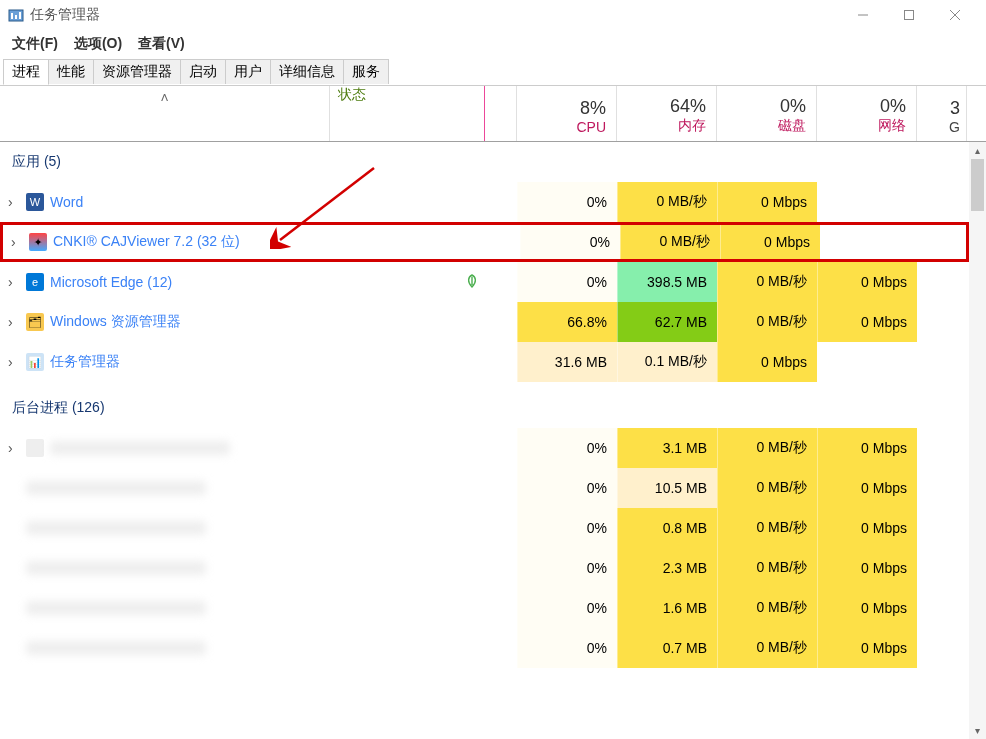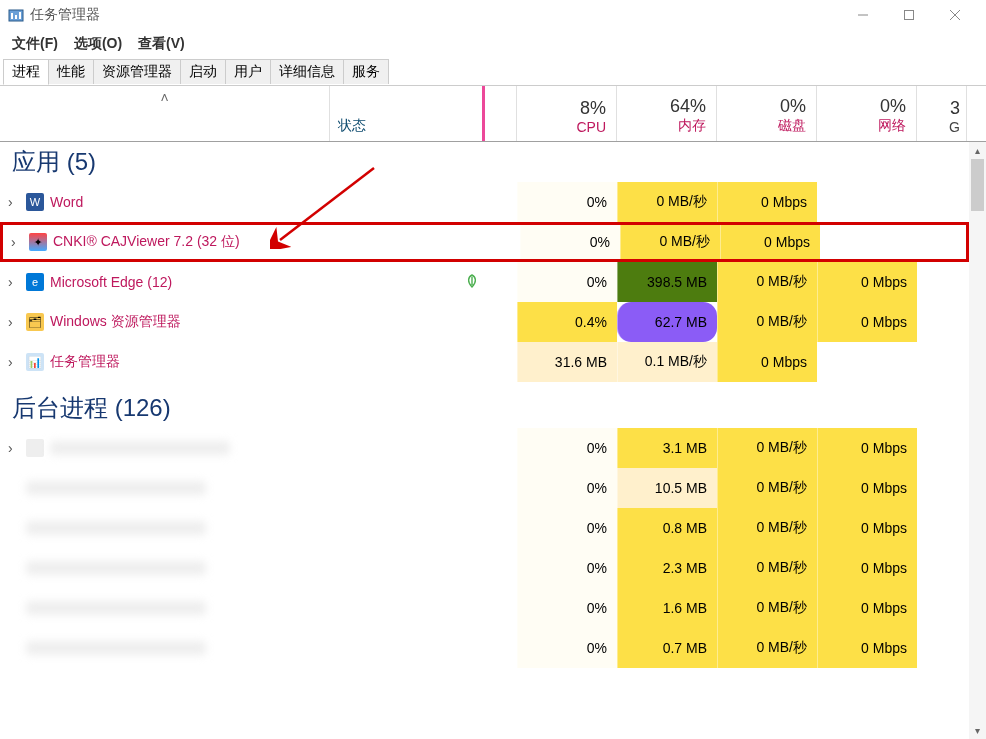--- a/index.html
+++ b/index.html
@@ -85,23 +85,23 @@
   justify-content: flex-end;
   padding: 0 8px 6px 8px;
   color: #444;
 }
 .header-row .name-col .sort-caret {
   position: absolute; top: 4px; left: 50%; transform: translateX(-50%);
   color: #666;
 }
 .header-row .status-col {
   flex: 0 0 155px;
-  border-right: 3px solid #ec4899;
-  display: flex; flex-direction: column; justify-content: flex-end;
-  padding: 0 8px 6px 8px; color: #0c4a6e;
+  border-right: 1px solid #ec4899;
+  display: flex; flex-direction: column; justify-content: flex-start;
+  padding: 0 8px 6px 8px; color: #4d7c0f;
 }
 .header-row .pad-col {
   flex: 0 0 32px;
   border-right: 1px solid #e0e0e0;
 }
 .header-row .metric-col {
   flex: 0 0 100px;
   border-right: 1px solid #e0e0e0;
   display: flex; flex-direction: column; align-items: flex-end; justify-content: flex-end;
   padding: 4px 10px 6px 4px;
@@ -143,21 +143,21 @@
 .scroll-down { bottom: 0; }
 .scroll-thumb {
   position: absolute; left: 2px; right: 2px; top: 17px; height: 52px;
   background: #ccc;
 }
 .rows { position: absolute; left: 0; right: 17px; top: 0; }
 .section-header {
   height: 40px;
   display: flex; align-items: center;
   padding-left: 12px;
-  font-size: 24px;
+  font-size: 14px;
   color: #173870;
 }
 .row {
   height: 40px;
   display: flex;
   align-items: stretch;
 }
 .row .name-cell {
   flex: 0 0 330px;
   display: flex; align-items: center;
@@ -166,21 +166,21 @@
 }
 .row .chev {
   color: #555; width: 12px; display: inline-block;
 }
 .row .app-icon {
   width: 18px; height: 18px; display: inline-flex;
   align-items: center; justify-content: center;
   border-radius: 2px;
   font-size: 11px;
 }
-.row .app-name { color: #be185d; }
+.row .app-name { color: #3b82f6; }
 .row .status-cell { flex: 0 0 155px; display: flex; align-items: center; justify-content: flex-end; padding-right: 6px; }
 .row .pad-cell { flex: 0 0 32px; }
 .row .metric-cell {
   flex: 0 0 100px;
   display: flex; align-items: center; justify-content: flex-end;
   padding-right: 10px;
   border-left: 1px solid rgba(255,255,255,0.4);
 }
 .row .extra-cell { flex: 1; }
 .leaf-icon { color: #4caf50; }
@@ -194,22 +194,22 @@
   border: 3px solid #d20000;
 }
 .arrow-annotation {
   position: absolute;
   pointer-events: none;
 }
 
 .h0 { background: #fffdf4; }
 .h1 { background: #fde047; }
 .h2 { background: #fff0cc; }
-.h3 { background: #8b5cf6; border-radius: 14px; }
-.h5 { background: #4d7c0f; }
+.h3 { background: #84cc16; }
+.h5 { background: #86efac; }
 </style>
 </head>
 <body>
 
 <div class="titlebar">
   <span class="icon-box">
     <svg width="16" height="16" viewBox="0 0 16 16">
       <rect x="1" y="3" width="14" height="11" fill="#6aa0d8" stroke="#2a5a8a"></rect>
       <rect x="3" y="6" width="2" height="6" fill="#fff"></rect>
       <rect x="7" y="8" width="2" height="4" fill="#fff"></rect>
@@ -341,21 +341,21 @@
     </div>
 
     <div class="row">
       <div class="name-cell">
         <span class="chev">›</span>
         <span class="app-icon" style="background:#F8C850;">🗂</span>
         <span class="app-name">Windows 资源管理器</span>
       </div>
       <div class="status-cell"></div>
       <div class="pad-cell"></div>
-      <div class="metric-cell h1">0.4%</div>
+      <div class="metric-cell h1">66.8%</div>
       <div class="metric-cell h3">62.7 MB</div>
       <div class="metric-cell h1">0 MB/秒</div>
       <div class="metric-cell h1">0 Mbps</div>
       <div class="extra-cell"></div>
     </div>
 
     <div class="row">
       <div class="name-cell">
         <span class="chev">›</span>
         <span class="app-icon" style="background:#cde3f6;">📊</span>

